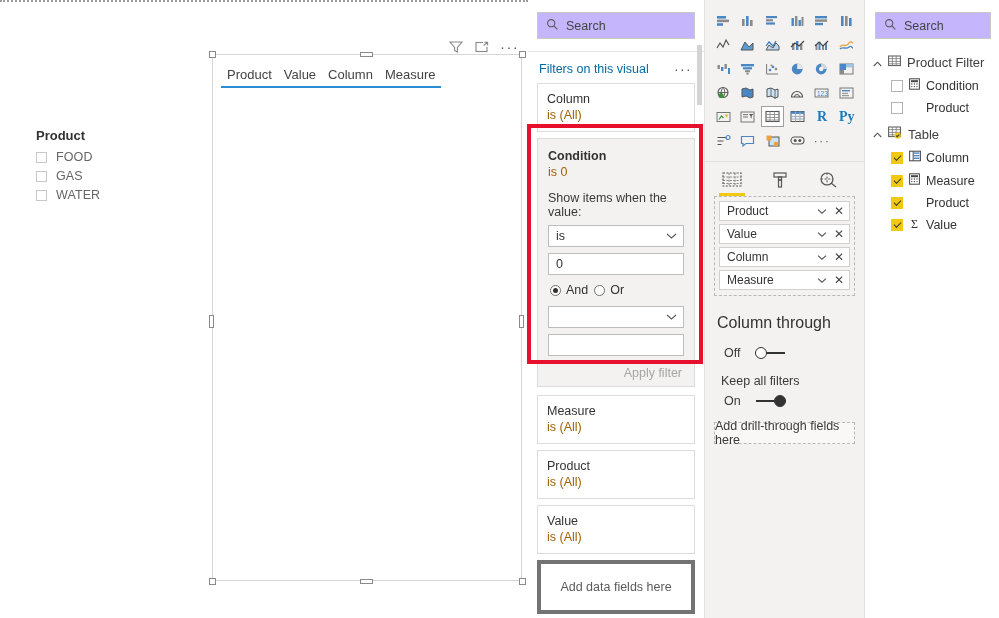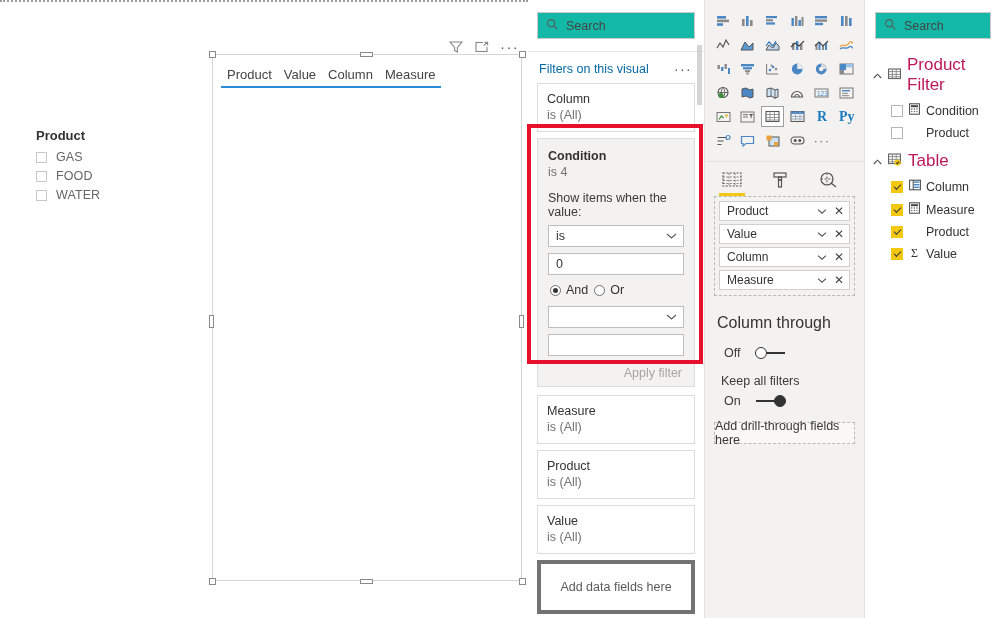--- a/index.html
+++ b/index.html
@@ -63,39 +63,39 @@
   
   #filters {
     position: absolute; left: 528px; top: 0;
     width: 177px; height: 618px;
     background: #ffffff;
     border-right: 1px solid #e1e1e1;
   }
   .search-box {
     display: flex; align-items: center; gap: 7px;
     margin: 12px 9px 0 9px; height: 27px;
-    border: 1px solid #c9c9c9; background: #14b8a6; padding: 0 8px;
+    border: 1px solid #c9c9c9; background: #c4b5fd; padding: 0 8px;
   }
   .search-box .mag { flex: none; }
   .search-txt { font-size: 12.5px; color: #444; }
   .pane-sep { height: 1px; background: #e6e6e6; margin-top: 12px; }
 
   .sec-head {
     display: flex; justify-content: space-between; align-items: center;
     padding: 10px 12px 7px 11px;
   }
   .sec-head .t { font-size: 12.5px; color: #0369a1; }
   .sec-head .d { font-size: 14px; color: #5a5a5a; letter-spacing: 1.3px; line-height: 8px; }
 
   .fcard {
     margin: 0 9px 6px 9px; border: 1px solid #dcdcdc; background: #fff;
     padding: 7px 9px 8px 9px;
   }
   .fcard .fname { font-size: 12.5px; color: #333; line-height: 16px; }
-  .fcard .fval  { font-size: 12.5px; color: #737373; line-height: 16px; }
+  .fcard .fval  { font-size: 12.5px; color: #a16207; line-height: 16px; }
   .fcard.expanded { background: #f3f2f1; padding: 9px 10px 6px 10px; }
   .fcard.expanded .fname { font-weight: bold; }
   .fcard.addfield {
     text-align: center; color: #5a5a5a; font-size: 12.5px;
     padding: 16px 0 16px 0; border: 4px solid #737373;
   }
 
   .cond-prompt { font-size: 12.5px; color: #3a3a3a; margin: 11px 0 6px 0; }
   .dd {
     height: 22px; border: 1px solid #bdbdbd; background: #fff;
@@ -182,21 +182,21 @@
   }
 
   
   #fields {
     position: absolute; left: 865px; top: 0;
     width: 134px; height: 618px; background: #ffffff;
   }
   #fields .search-box { margin: 12px 8px 0 10px; }
   .tbl-node { display: flex; align-items: center; gap: 6px; padding: 7px 0 4px 8px; }
   .chev { width: 9px; color: #555; flex: none; }
-  .tbl-name { font-size: 17px; color: #be185d; }
+  .tbl-name { font-size: 13px; color: #404040; }
   .fld-row { display: flex; align-items: center; gap: 5px; padding: 4px 0 3px 26px; }
   .cbx { width: 12px; height: 12px; border: 1px solid #b4b4b4; background: #fff; flex: none; }
   .cbx.on { background: #f2c811; border-color: #f2c811; position: relative; }
   .cbx.on::after {
     content: ""; position: absolute; left: 2px; top: 2px;
     width: 6px; height: 3px; border-left: 1.6px solid #3a3a3a;
     border-bottom: 1.6px solid #3a3a3a; transform: rotate(-45deg);
   }
   .fld-name { font-size: 12.5px; color: #333; }
   .sig { font-size: 12px; color: #333; font-family: "Liberation Serif", serif; width: 13px; text-align: center; }
@@ -205,25 +205,25 @@
 <body>
 
 <div id="app">
 
   <div id="canvas">
 
     <div class="slicer">
       <div class="slicer-title">Product</div>
       <div class="slicer-item">
         <span class="slicer-box"></span>
-        <span class="slicer-label">GAS</span>
+        <span class="slicer-label">FOOD</span>
       </div>
       <div class="slicer-item">
         <span class="slicer-box"></span>
-        <span class="slicer-label">FOOD</span>
+        <span class="slicer-label">GAS</span>
       </div>
       <div class="slicer-item">
         <span class="slicer-box"></span>
         <span class="slicer-label">WATER</span>
       </div>
     </div>
 
     <div id="visual-header-icons">
       <span class="vh-icon">
         <svg width="16" height="16" viewBox="0 0 16 16">
@@ -277,21 +277,21 @@
       <span class="d">···</span>
     </div>
 
     <div class="fcard">
       <div class="fname">Column</div>
       <div class="fval">is (All)</div>
     </div>
 
     <div class="fcard expanded" style="margin-top:4px;">
       <div class="fname">Condition</div>
-      <div class="fval">is 4</div>
+      <div class="fval">is 0</div>
       <div class="cond-prompt">Show items when the value:</div>
 
       <div class="dd">
         <span>is</span>
         <span>
           <svg width="11" height="8" viewBox="0 0 11 8">
               <path d="M1 2l4.5 4L10 2" fill="none" stroke="#5a5a5a" stroke-width="1.1"></path>
             </svg>
         </span>
       </div>

